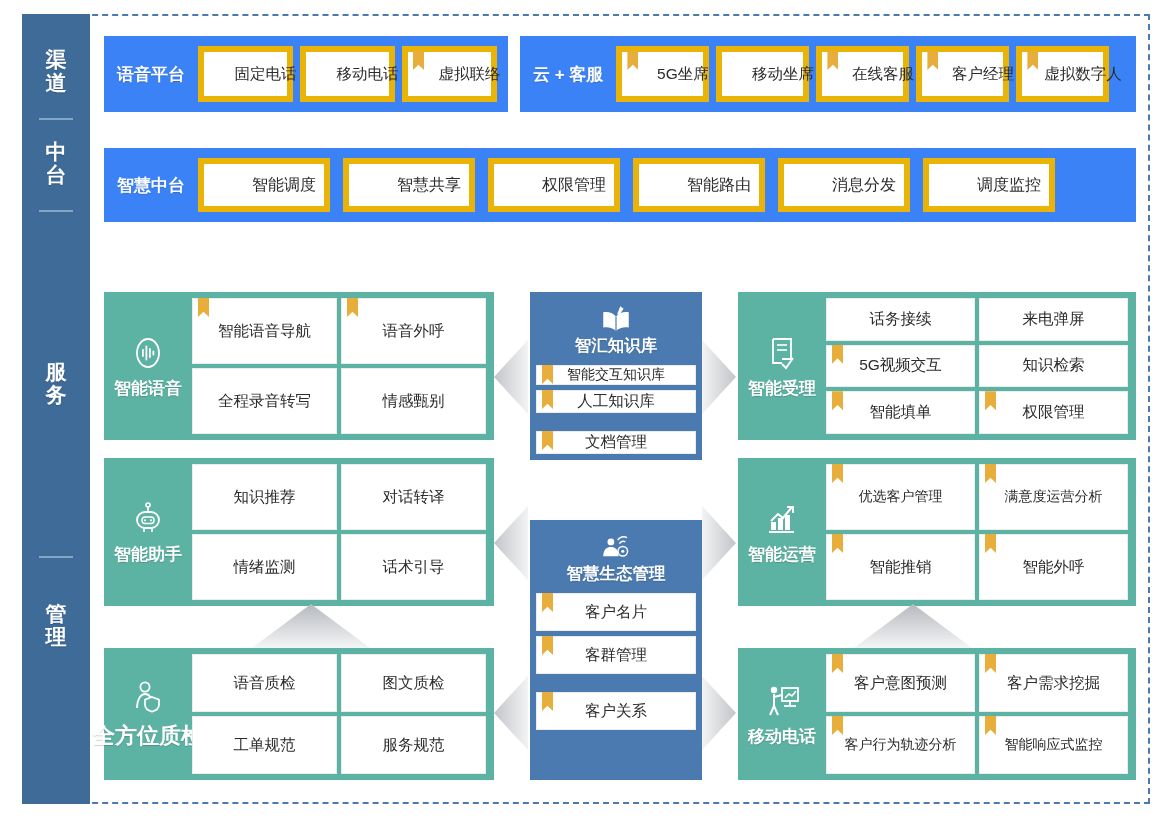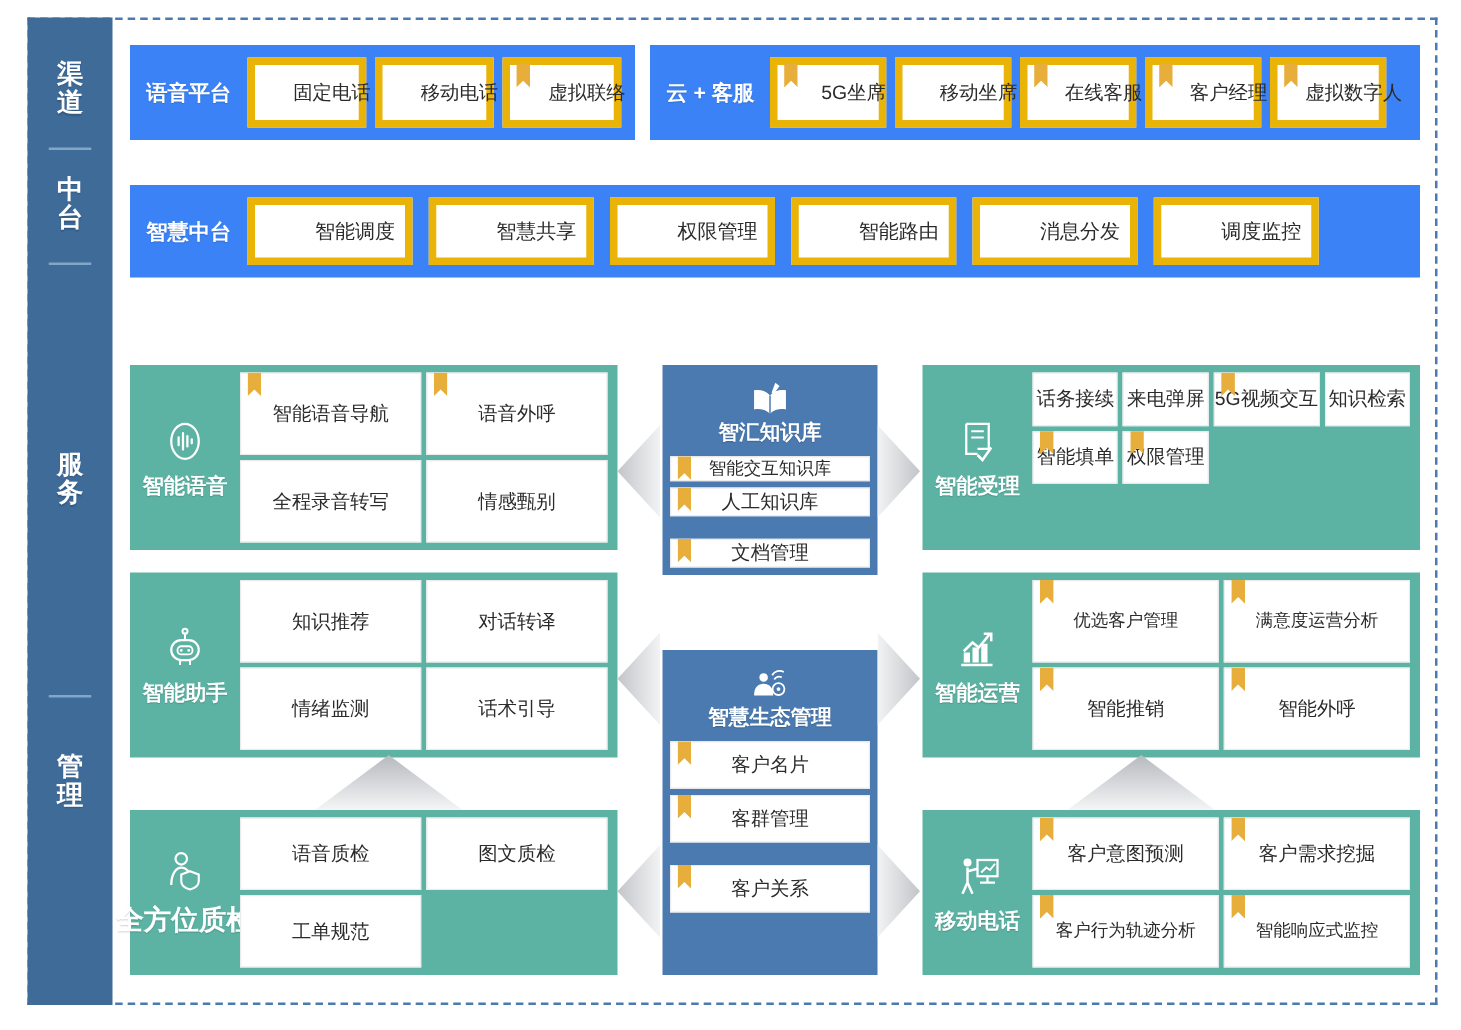--- a/index.html
+++ b/index.html
@@ -118,21 +118,21 @@
   #g-assistant { left:104px; top:458px; width:390px; height:148px; }
   #g-quality   { left:104px; top:648px; width:390px; height:132px; }
   #g-voice .grp-cells, #g-assistant .grp-cells, #g-quality .grp-cells{
     grid-template-columns:1fr 1fr; grid-template-rows:1fr 1fr;
   }
 
   
   #g-accept  { left:738px; top:292px; width:398px; height:148px; }
   #g-operate { left:738px; top:458px; width:398px; height:148px; }
   #g-monitor { left:738px; top:648px; width:398px; height:132px; }
-  #g-accept .grp-cells{ grid-template-columns:1fr 1fr 1fr 1fr; grid-template-rows:1fr 1fr 1fr; }
+  #g-accept .grp-cells{ grid-template-columns:1fr 1fr; grid-template-rows:1fr 1fr 1fr; }
   #g-operate .grp-cells,#g-monitor .grp-cells{ grid-template-columns:1fr 1fr; grid-template-rows:1fr 1fr; }
 
   
   .panel{
     position:absolute; background:#4a7ab0; padding:6px 6px 8px 6px;
     display:flex; flex-direction:column;
   }
   .panel-head{
     display:flex; flex-direction:column; align-items:center; justify-content:center;
     gap:1px; padding:6px 0 8px 0;
@@ -260,20 +260,21 @@
         <circle cx="17" cy="10" r="4.6" fill="none" stroke="#fff" stroke-width="1.8"></circle>
         <path d="M9 31 C9 22 13 17 17 17 C19 17 21 18 22.5 20" fill="none" stroke="#fff" stroke-width="1.8"></path>
         <path d="M24 20 L31 22.6 L31 28 C31 31.5 27.6 33.6 24 34.6 C20.4 33.6 17 31.5 17 28 L17 22.6 Z" fill="none" stroke="#fff" stroke-width="1.7"></path>
       </svg>
       <div class="grp-name wide">全方位质检</div>
     </div>
     <div class="grp-cells">
       <div class="cell">语音质检</div>
       <div class="cell">图文质检</div>
       <div class="cell">工单规范</div>
+      <div class="cell">服务规范</div>
     </div>
   </div>
 
   <div class="panel" id="p-kb">
     <div class="panel-head">
       <svg class="ico" viewBox="0 0 40 34">
         <path d="M20 14 C16 9 10 8 5 9 L5 27 C10 26 16 27 20 31 C24 27 30 26 35 27 L35 9 C30 8 24 9 20 14 Z" fill="#fff"></path>
         <path d="M20 14 L20 31" stroke="#4a7ab0" stroke-width="1.4"></path>
         <path d="M25 2 L29 5 L23.5 12.5 L21.5 11 Z" fill="#fff"></path>
       </svg>

